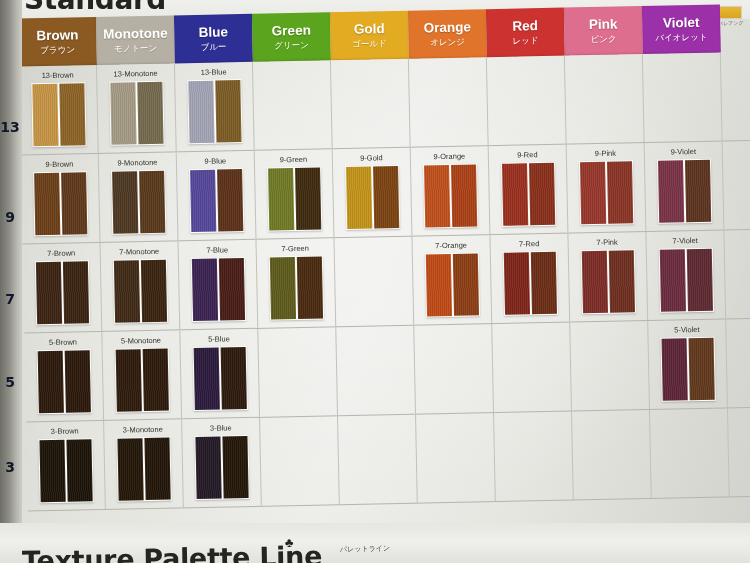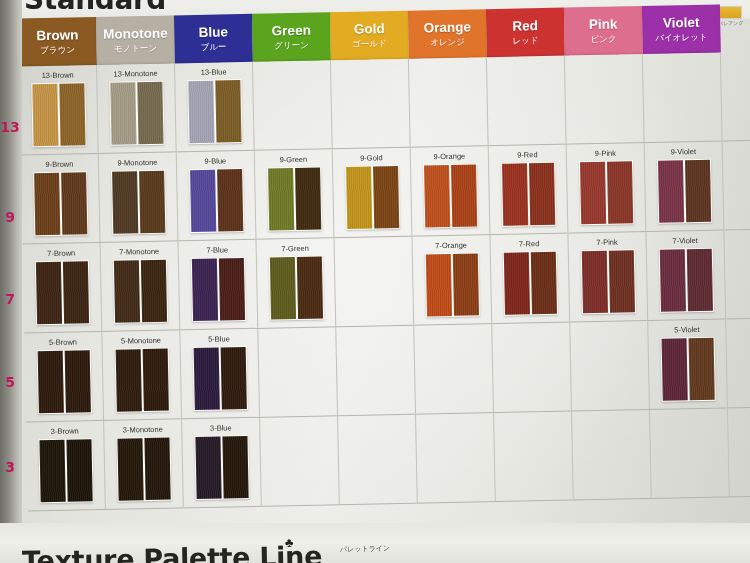--- a/index.html
+++ b/index.html
@@ -124,21 +124,21 @@
       rgba(0,0,0,.10) 1px,
       rgba(0,0,0,.10) 2px);
     opacity:.55;
   }
 
   
   .rownums{position:absolute;left:0;top:19px;width:22px;height:470px;z-index:6;}
   .rownum{
     position:absolute;left:0;width:20px;
     text-align:center;
-    font-size:14px;font-weight:bold;color:#be185d;
+    font-size:14px;font-weight:bold;color:#0f172a;
     font-family:"DejaVu Sans",sans-serif;
   }
 
   
   .bot-title{
     position:absolute;left:22px;bottom:-11px;
     font-size:27px;font-weight:bold;color:#25251f;
     font-family:"DejaVu Sans",sans-serif;
     letter-spacing:-.3px;
     transform:rotate(-1deg);

